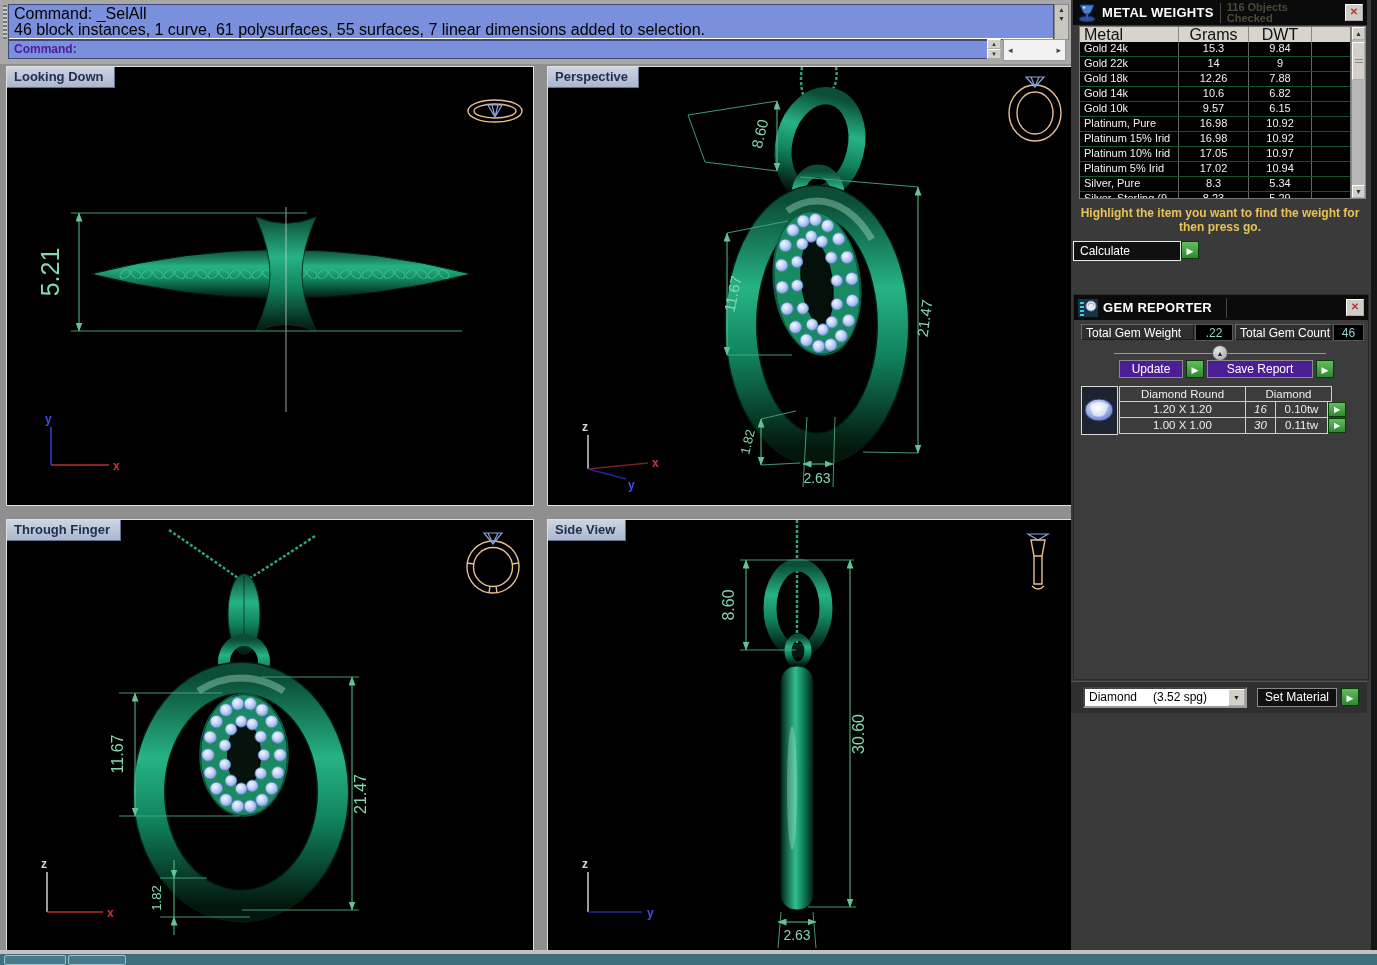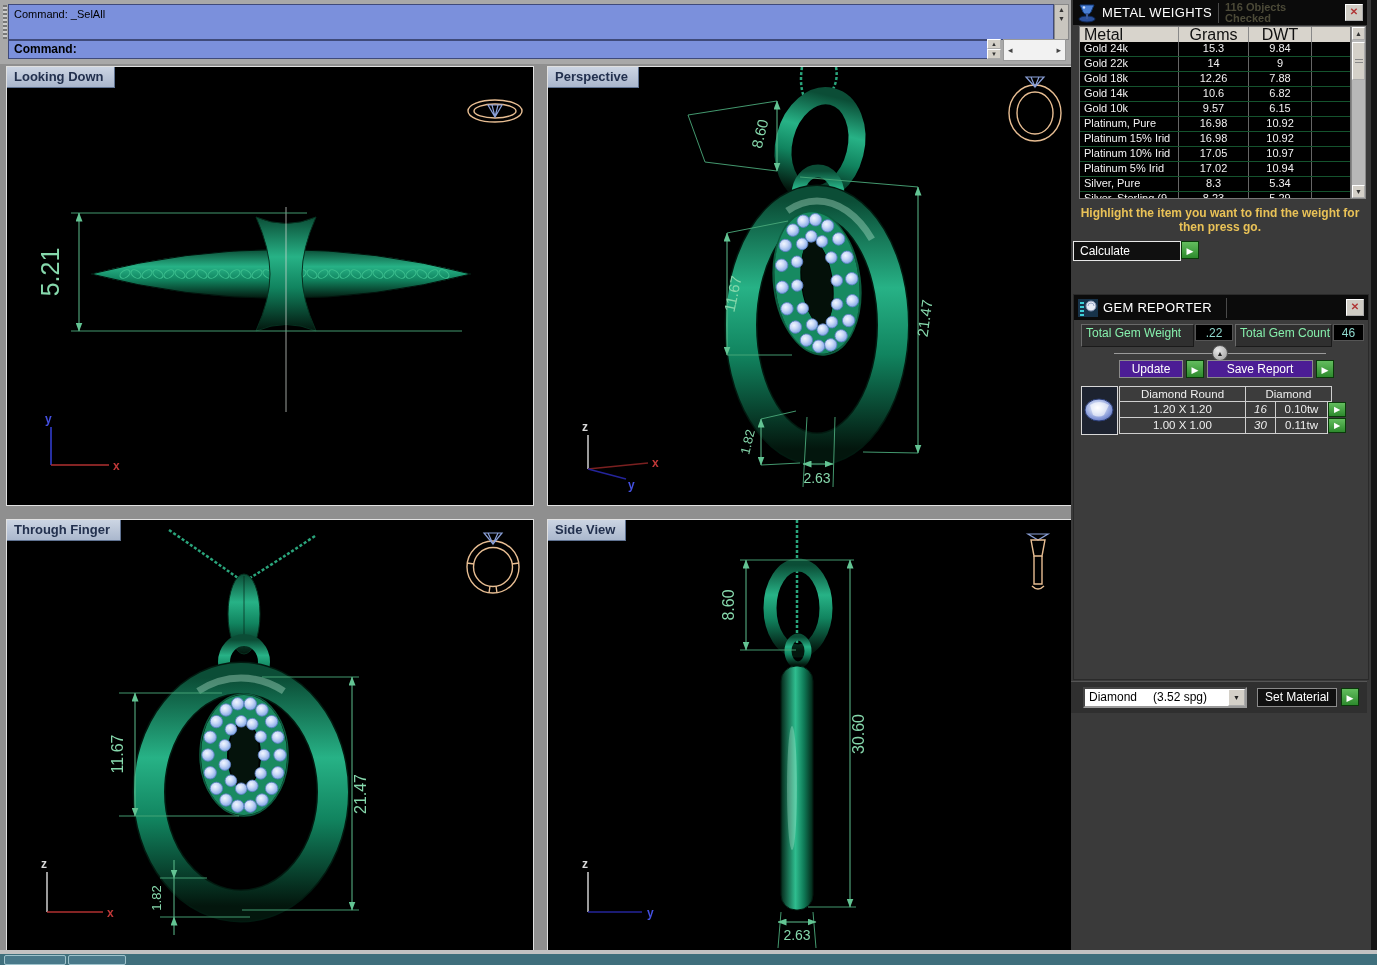--- a/index.html
+++ b/index.html
@@ -1,29 +1,29 @@
 <!DOCTYPE html>
 <html><head>
 <meta charset="utf-8">
 <style>
   html,body{margin:0;padding:0;background:#555;}
   .screen{position:relative;width:1377px;height:965px;background:#8f8f8f;overflow:hidden;
           font-family:"Liberation Sans",sans-serif;}
   
   .cmd-area{position:absolute;left:0;top:0;width:1071px;height:64px;background:#a8a8a8;}
   .cmd-hist{position:absolute;left:8px;top:4px;width:1044px;height:34px;background:#7b90dc;
-            border:1px solid #3f4a7a;color:#000;font-size:11px;line-height:16px;padding:0;}
+            border:1px solid #3f4a7a;color:#000;font-size:16px;line-height:16px;padding:0;}
   .cmd-hist::before{content:"";position:absolute;left:-6px;top:0;width:4px;height:100%;
             background:repeating-linear-gradient(0deg,#777 0 2px,#ccc 2px 4px);}
   .cmd-l1{padding:1px 5px 0 5px;white-space:nowrap;overflow:hidden;}
   .cmd-l2{padding:0 5px;border-bottom:1px solid #fff;white-space:nowrap;overflow:hidden;}
   .cmd-vscroll{position:absolute;left:1054px;top:4px;width:13px;height:34px;background:#c9c6bf;
             border:1px solid #888;font-size:7px;color:#333;text-align:center;line-height:9px;}
   .cmd-input{position:absolute;left:8px;top:40px;width:975px;height:17px;background:#7b90dc;
-            border:1px solid #3f4a7a;color:#000000;font-size:12px;font-weight:bold;line-height:16px;
+            border:1px solid #3f4a7a;color:#4c1d95;font-size:12px;font-weight:bold;line-height:16px;
             padding-left:5px;}
   .cmd-spin{position:absolute;left:987px;top:39px;width:14px;height:20px;display:flex;flex-direction:column;}
   .cmd-spin span{flex:1;background:#d4d0c8;border:1px outset #fff;font-size:6px;line-height:8px;
             text-align:center;color:#333;}
   .cmd-hscroll{position:absolute;left:1003px;top:39px;width:53px;height:20px;background:#f2f2f2;
             border:1px solid #999;display:flex;align-items:center;justify-content:space-between;
             padding:0 4px;font-size:9px;color:#444;}
   
   .vp-grid{position:absolute;left:6px;top:66px;width:1061px;height:884px;background:#8f8f8f;
            display:grid;grid-template-columns:528px 529px;grid-template-rows:440px 440px;gap:13px;}
@@ -38,21 +38,21 @@
   .chain{stroke:#2aa57c;stroke-width:2.5;fill:none;stroke-dasharray:3 2;}
   .wire{stroke:#e7bd92;stroke-width:1.4;fill:none;}
   .wireb{stroke:#8aa0d8;stroke-width:1.2;fill:none;}
   .axl{font-size:12px;font-weight:bold;font-family:"Liberation Sans",sans-serif;}
   
   .rpanel{position:absolute;left:1071px;top:0;width:306px;height:950px;background:#3a3a3a;
           border-right:6px solid #151515;box-sizing:border-box;color:#eee;}
   .win{position:absolute;left:2px;width:294px;}
   .titlebar{position:relative;height:25px;background:#0b0b0b;display:flex;align-items:center;}
   .titlebar .ticon{width:22px;height:20px;margin:0 4px 0 3px;flex:none;}
-  .wtitle{font-weight:normal;font-size:13px;color:#fff;letter-spacing:.3px;white-space:nowrap;}
+  .wtitle{font-weight:bold;font-size:13px;color:#fff;letter-spacing:.3px;white-space:nowrap;}
   .tdivider{width:1px;height:20px;background:#4a4a4a;margin:0 6px;}
   .wstatus{font-size:11px;font-weight:bold;color:#4c4a38;line-height:11px;white-space:nowrap;}
   .xbtn{position:absolute;right:4px;top:4px;width:16px;height:15px;background:#cfccc4;
         border:1px outset #fff;color:#b03535;font-size:10px;font-weight:bold;line-height:13px;
         text-align:center;cursor:default;}
   
   .mw-table{position:absolute;left:6px;top:26px;width:272px;height:173px;background:#000;
         border:1px solid #777;box-sizing:border-box;overflow:hidden;}
   .mw-head{display:flex;height:15px;background:#d8d4cc;color:#111;font-size:16px;line-height:15px;}
   .mw-head span{border-right:1px solid #888;box-sizing:border-box;}
@@ -74,22 +74,22 @@
         background:repeating-linear-gradient(0deg,#888 0 1px,transparent 1px 3px);}
   .mw-hint{position:absolute;left:4px;top:206px;width:286px;text-align:center;color:#e9c257;
         font-weight:bold;font-size:12px;line-height:14px;}
   .calc-row{position:absolute;left:0;top:241px;width:100%;display:flex;}
   .calc-box{width:100px;height:18px;background:#101010;border:1px solid #e8e8e8;color:#fff;
         font-size:12px;line-height:18px;padding-left:6px;}
   .go-btn{width:18px;height:18px;background:linear-gradient(#63bd5e,#2d8a2d);border:1px solid #0a3a0a;
         color:#fff;font-size:9px;line-height:18px;text-align:center;box-sizing:border-box;}
   
   .gr-win{top:294px;height:384px;background:#3c3c3c;border:1px solid #2a2a2a;}
-  .tot-label{position:absolute;height:23px;background:#2f2f2f;border:1px solid #6a6a6a;
-        border-bottom-color:#1a1a1a;border-right-color:#1a1a1a;color:#86efac;font-size:12px;
+  .tot-label{position:absolute;height:16px;background:#2f2f2f;border:1px solid #6a6a6a;
+        border-bottom-color:#1a1a1a;border-right-color:#1a1a1a;color:#ffffff;font-size:12px;
         line-height:16px;padding-left:4px;box-sizing:border-box;white-space:nowrap;}
   .tot-val{position:absolute;height:17px;background:#000;border:1px solid #555;color:#8fd8cd;
         font-size:12px;line-height:16px;text-align:center;box-sizing:border-box;}
   .slider-line{position:absolute;left:40px;top:58px;width:212px;height:1px;background:#9a9a9a;}
   .slider-handle{position:absolute;left:138px;top:50px;width:16px;height:16px;border-radius:50%;
         background:radial-gradient(circle at 35% 30%,#e8e8e8,#9a9a9a);border:1px solid #555;
         font-size:7px;color:#222;text-align:center;line-height:15px;box-sizing:border-box;}
   .gr-btn{position:absolute;height:18px;background:#4c1d95;border:1px solid #8a8a8a;color:#fff;
         font-size:12px;line-height:16px;text-align:center;box-sizing:border-box;}
   .gem-icon-cell{position:absolute;left:7px;top:91px;width:37px;height:49px;background:#1d2330;
@@ -152,20 +152,21 @@
       <path d="M0,0 L9,3.5 L0,7 Z" fill="#63c493"></path>
     </marker>
   </defs>
 </svg>
 
 <div class="screen">
 
   <div class="cmd-area">
     <div class="cmd-hist">
       <div class="cmd-l1">Command: _SelAll</div>
+      <div class="cmd-l2">46 block instances, 1 curve, 61 polysurfaces, 55 surfaces, 7 linear dimensions added to selection.</div>
     </div>
     <div class="cmd-vscroll">▲<br>▼</div>
     <div class="cmd-input">
       <span>Command:</span>
     </div>
     <div class="cmd-spin">
         <span>▲</span>
         <span>▼</span>
       </div>
     <div class="cmd-hscroll">

